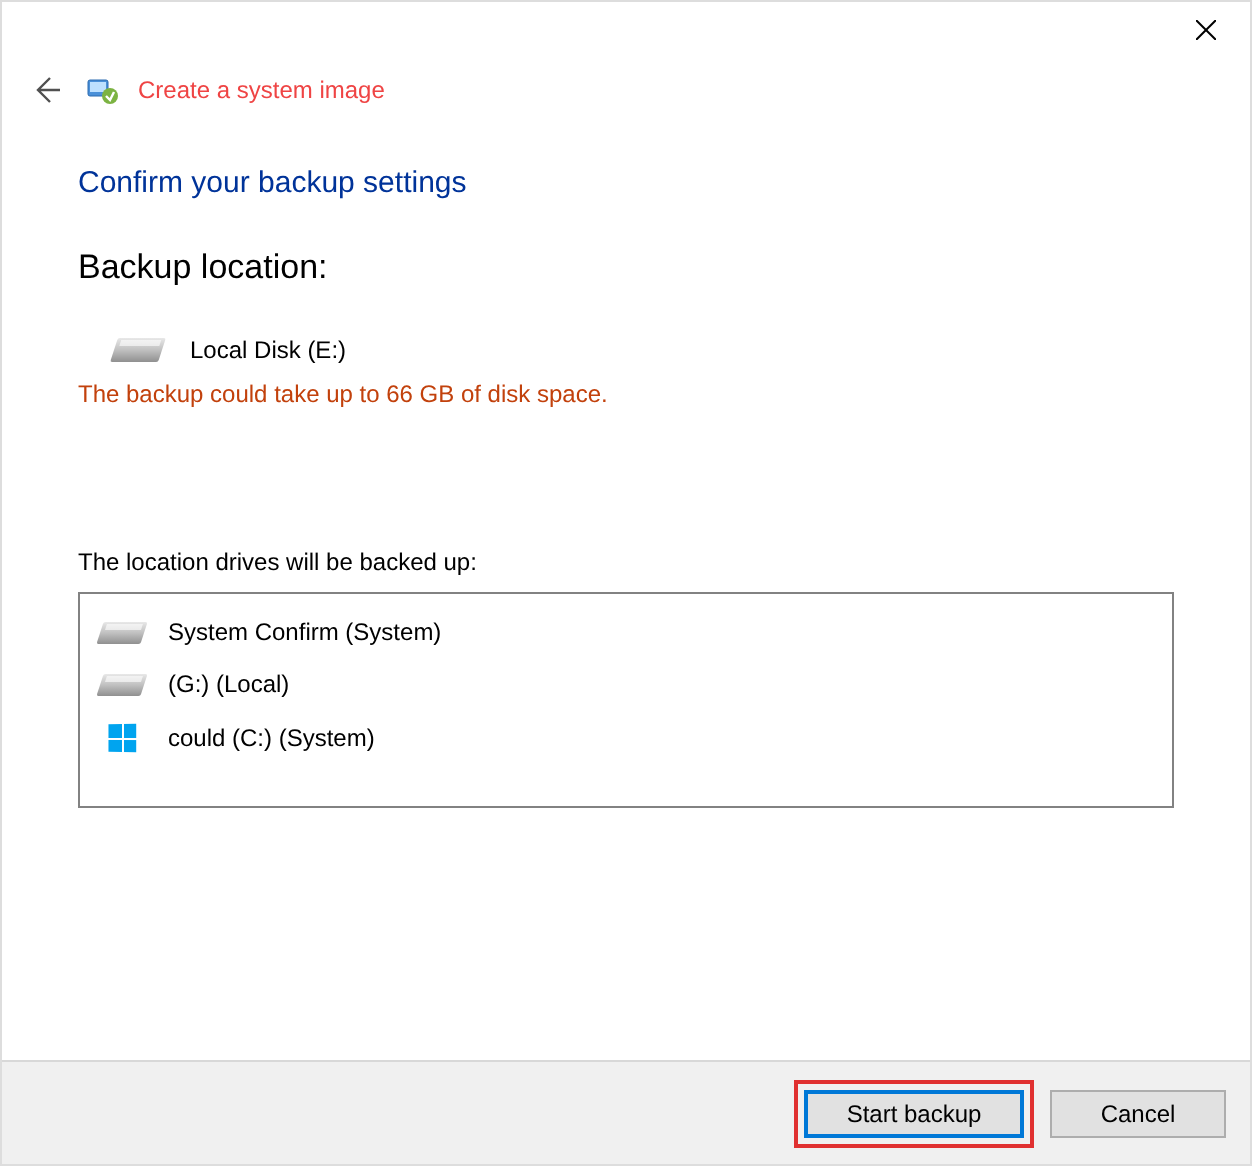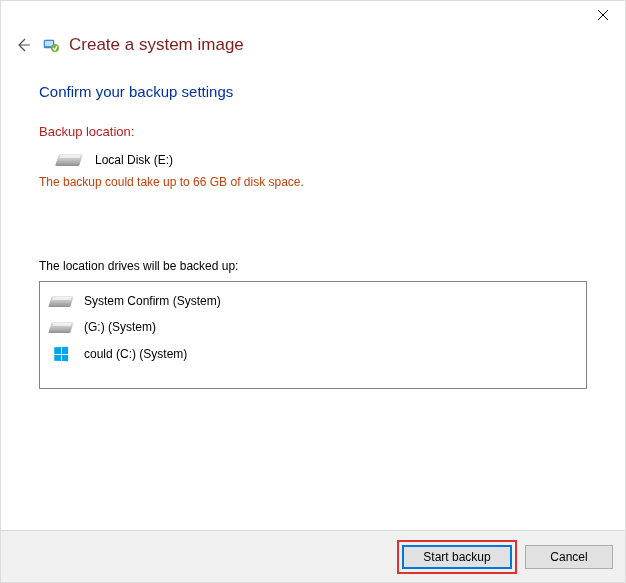--- a/index.html
+++ b/index.html
@@ -41,36 +41,36 @@
       align-items: center;
       justify-content: center;
       color: #404040;
     }
     .header-icon {
       width: 16px;
       height: 16px;
       position: relative;
     }
     .header-title {
-      font-size: 17px;
-      color: #7f1d1d;
+      font-size: 12px;
+      color: #ef4444;
     }
     .content {
       padding: 28px 38px 0 38px;
     }
     .main-heading {
       color: #003399;
       font-size: 15px;
       font-weight: 400;
       margin-bottom: 24px;
     }
     .label-text {
-      font-size: 13px;
-      color: #b91c1c;
-      margin-bottom: 14px;
+      font-size: 17px;
+      color: #000000;
+      margin-bottom: 24px;
     }
     .location-row {
       display: flex;
       align-items: center;
       gap: 14px;
       padding-left: 18px;
       margin-bottom: 8px;
     }
     .disk-icon {
       width: 24px;
@@ -202,21 +202,21 @@
 
   <div class="drives-label">The location drives will be backed up:</div>
 
   <div class="drives-box">
     <div class="drive-row">
       <div class="disk-icon"></div>
       <div>System Confirm (System)</div>
     </div>
     <div class="drive-row">
       <div class="disk-icon"></div>
-      <div>(G:) (System)</div>
+      <div>(G:) (Local)</div>
     </div>
     <div class="drive-row">
       <div class="win-disk-icon">
         <div class="win-flag">
           <span class="wf3"></span>
             <span class="wf3"></span>
           <span class="wf3"></span>
             <span class="wf3"></span>
         </div>
       </div>

